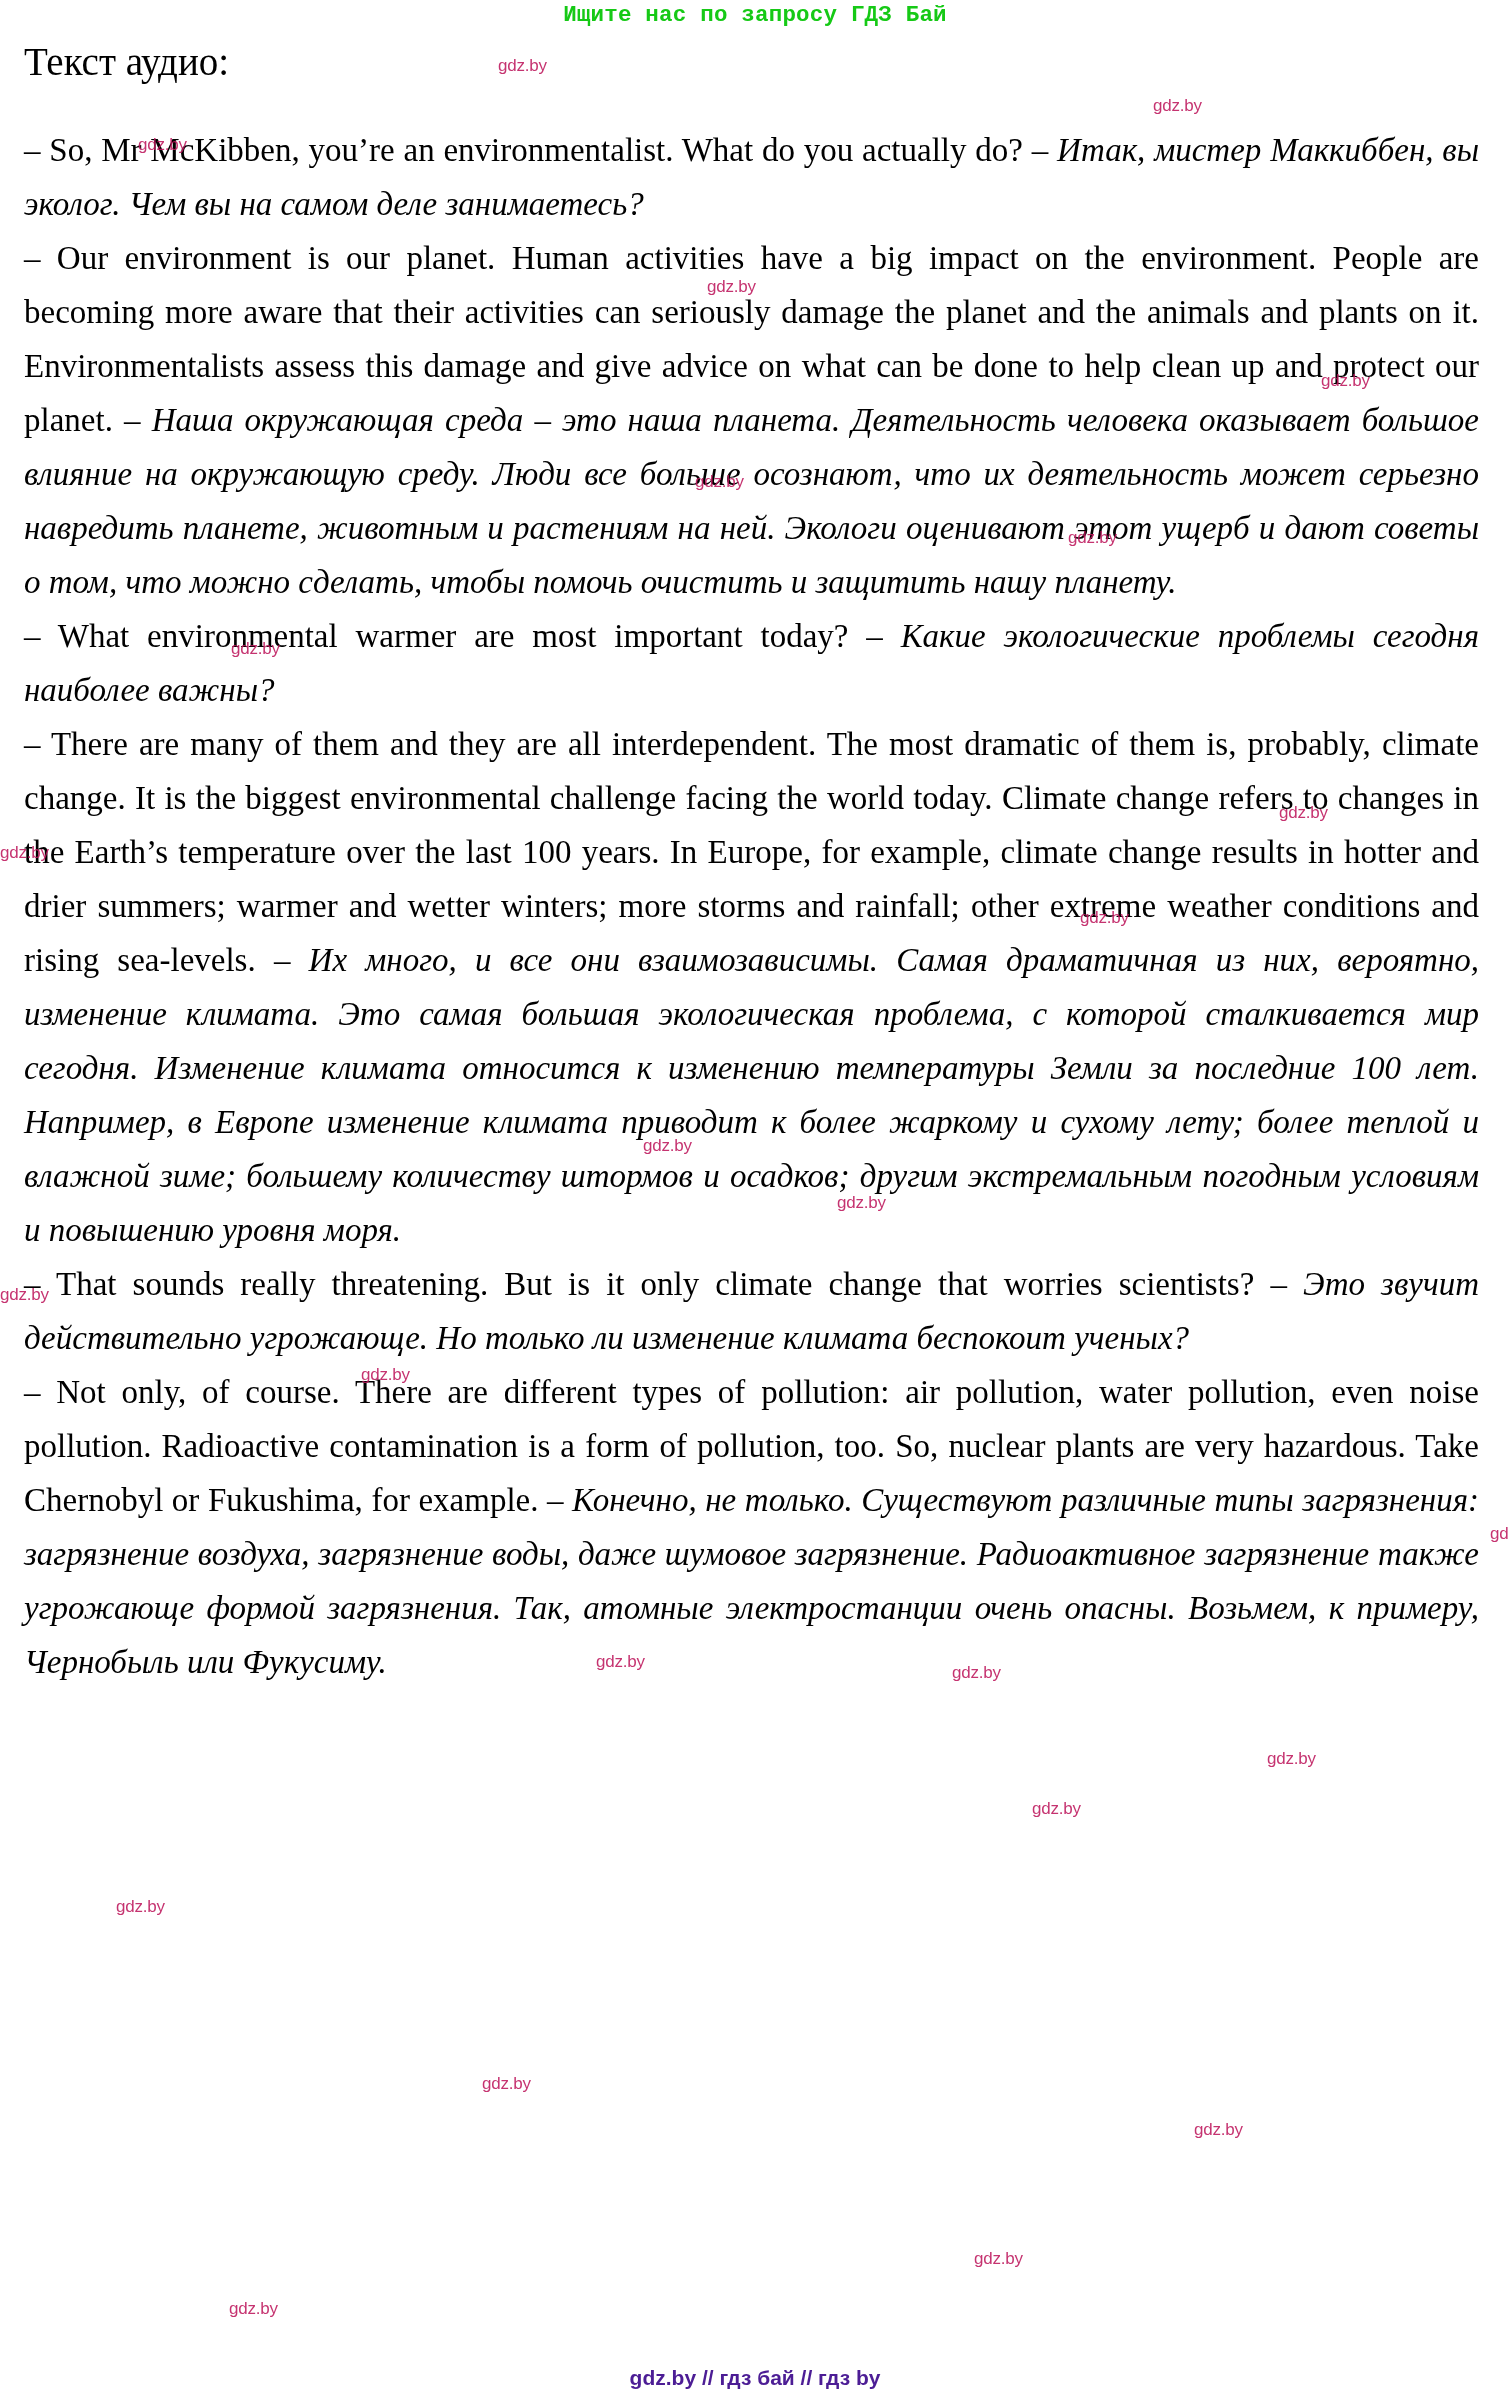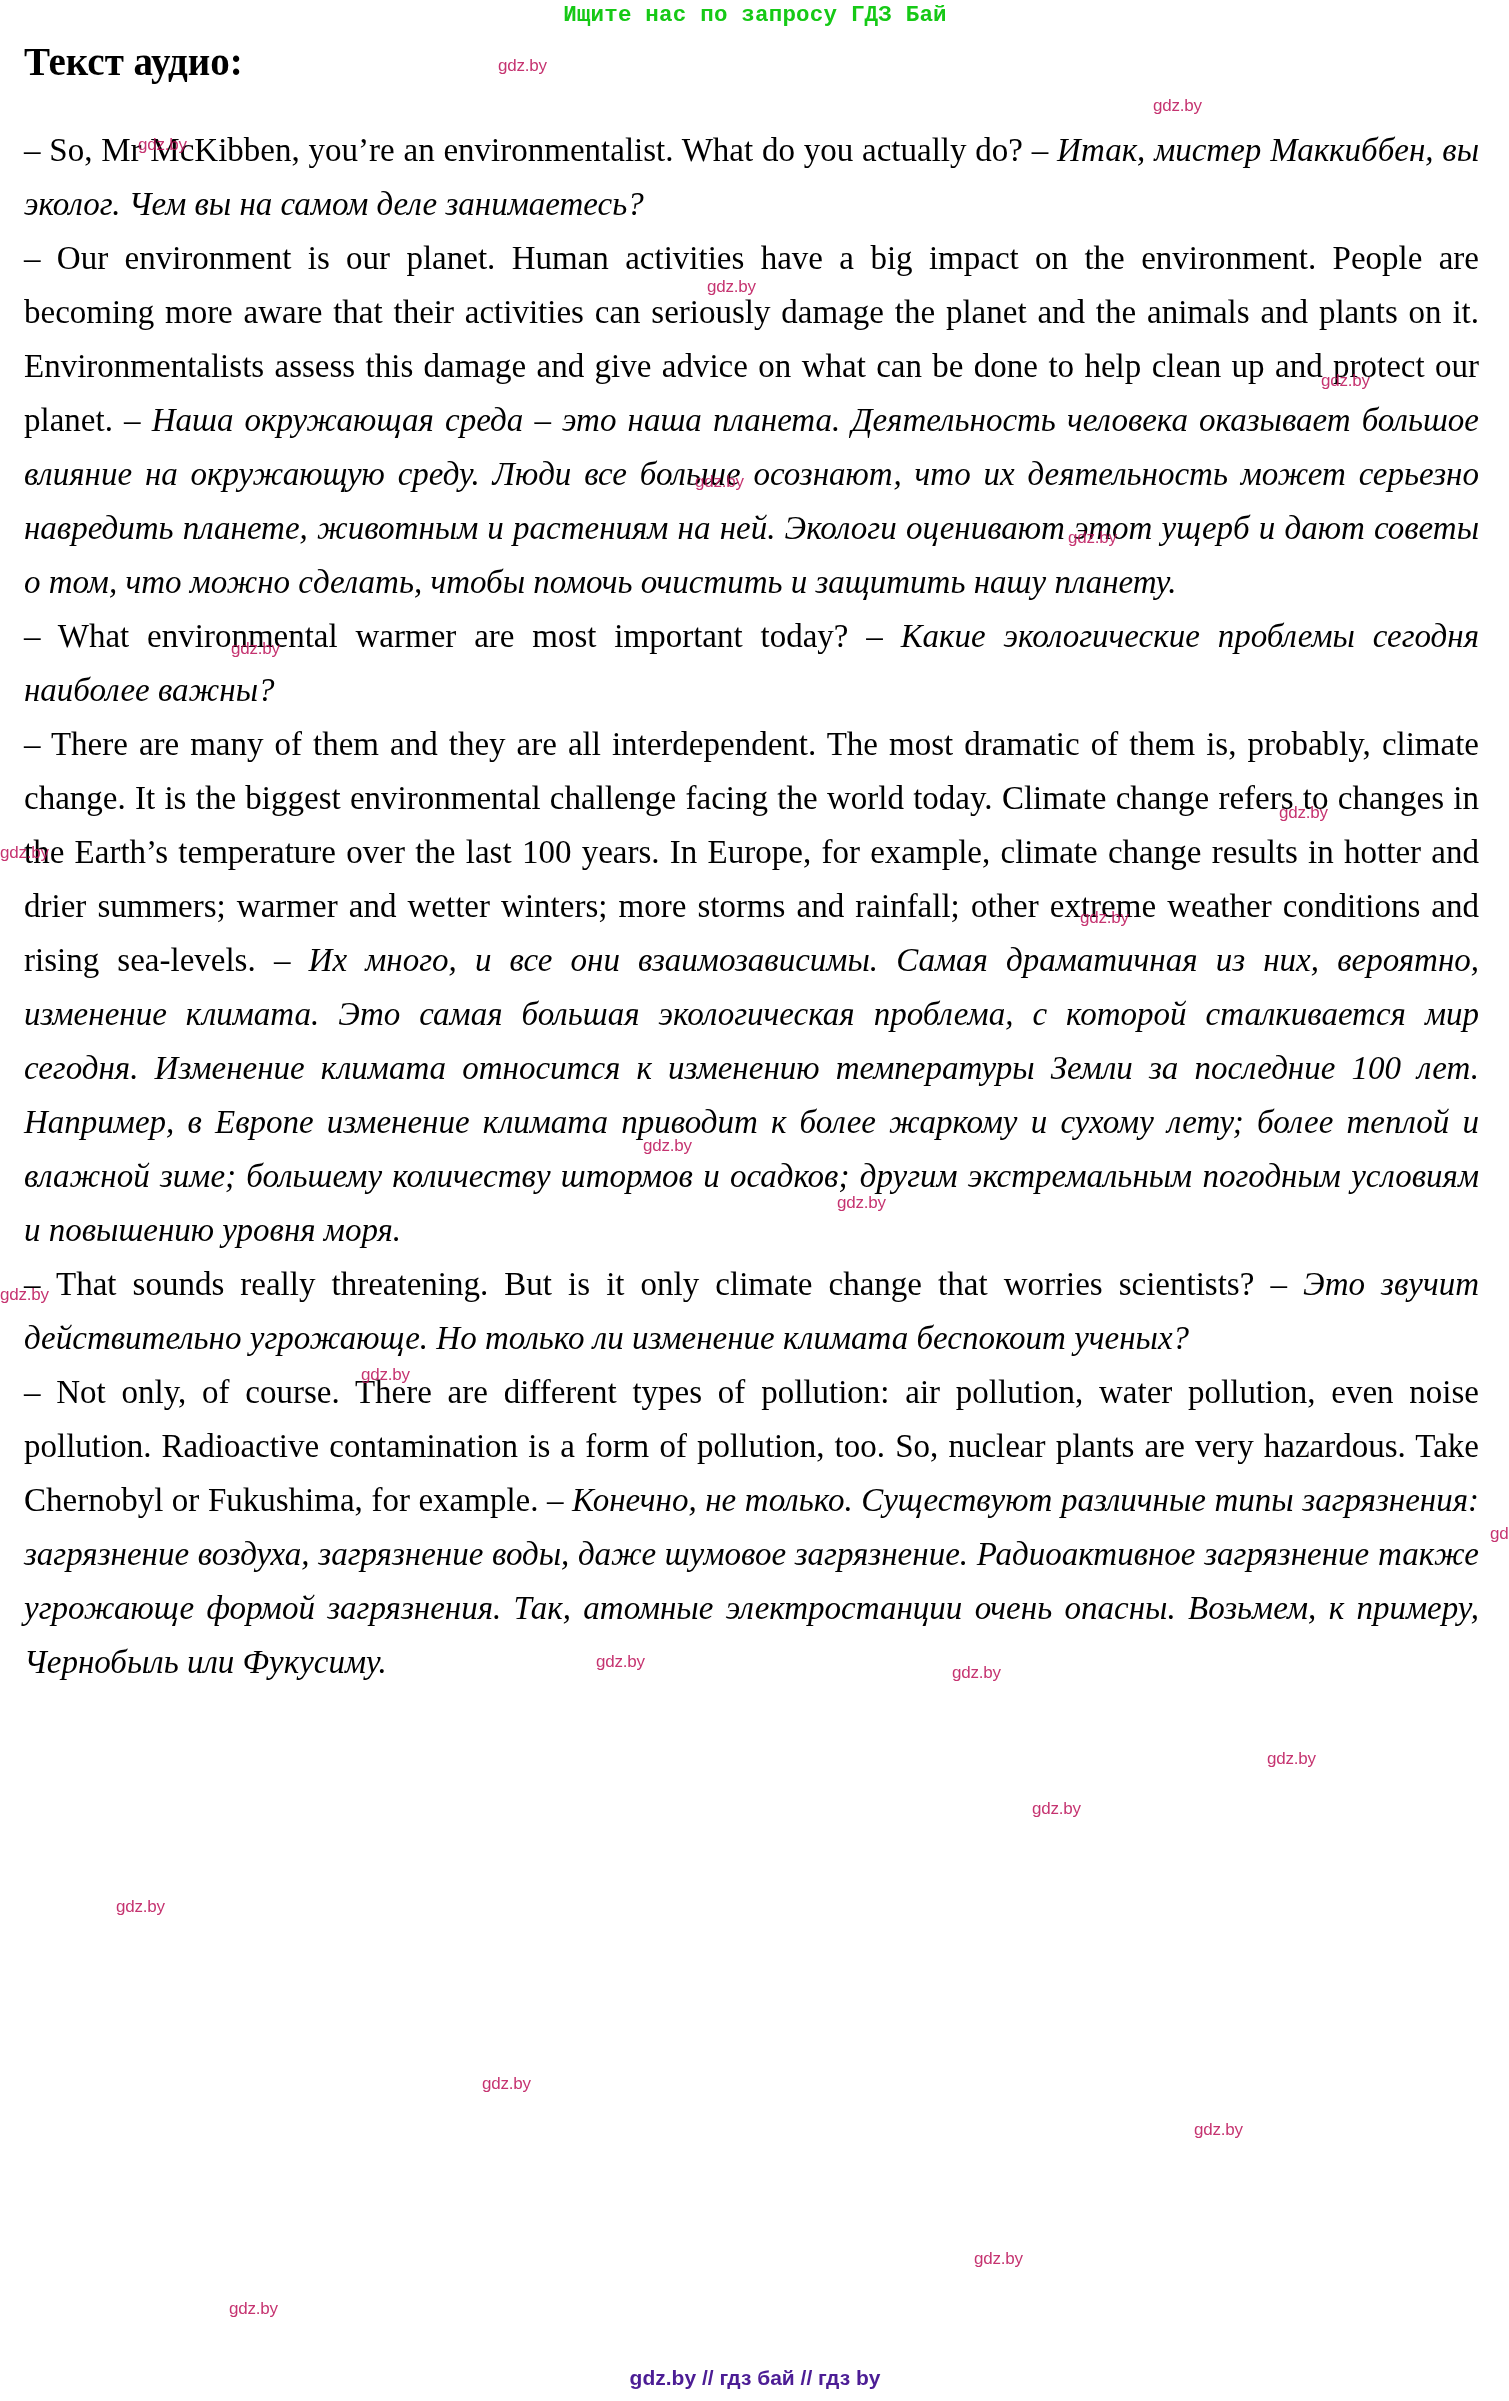--- a/index.html
+++ b/index.html
@@ -36,21 +36,21 @@
     position: absolute;
     top: 42px;
     left: 24px;
     width: 1455px;
   }
 
   .heading {
     font-size: 39px;
     line-height: 1.0;
     margin: 0 0 42px 0;
-    font-weight: 700;
+    font-weight: 400;
   }
 
   .para {
     font-size: 33px;
     line-height: 54px;
     text-align: justify;
     text-justify: inter-word;
     margin: 0;
     text-indent: 0;
     hyphens: none;

